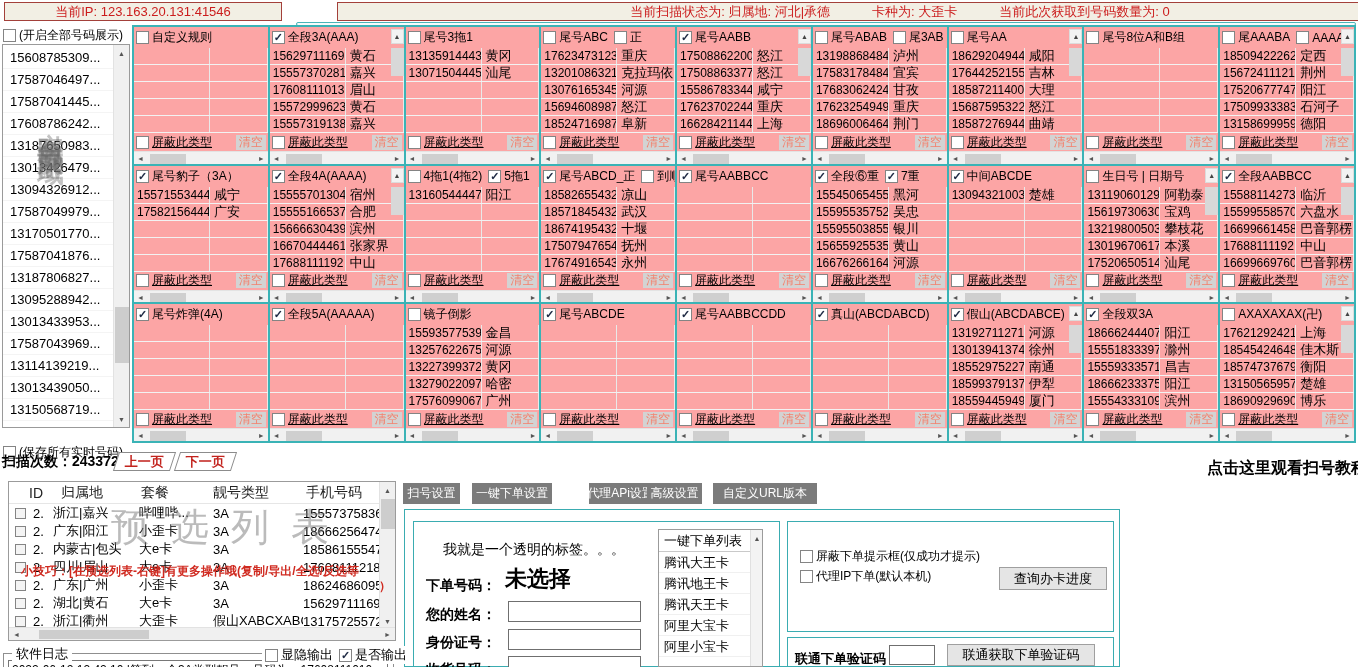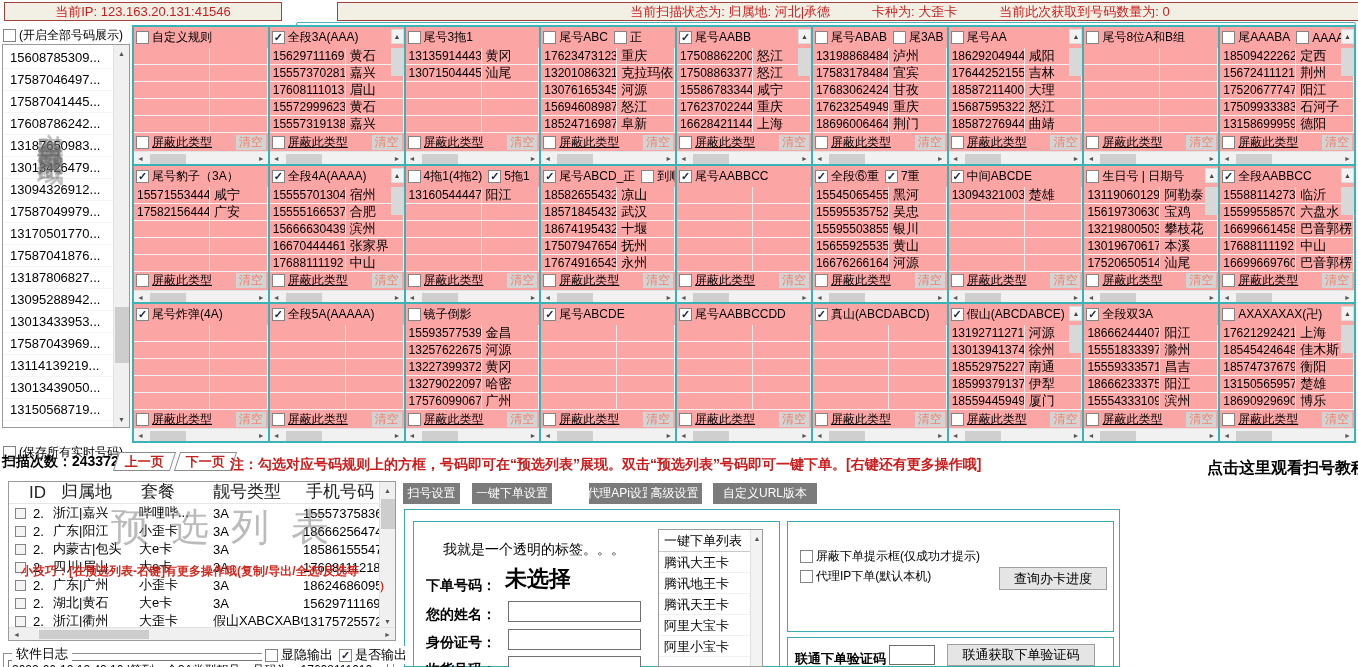--- a/index.html
+++ b/index.html
@@ -49,21 +49,21 @@
 
 #scan-label{position:absolute;left:2px;top:453px;font-size:14px;font-weight:bold;white-space:nowrap}
 .tab{position:absolute;top:452px;height:19px;width:57px;border:1px solid #8c8c8c;background:#fff;
   transform:skewX(-18deg);display:flex;align-items:center;justify-content:center}
 #tab-prev{left:116px}#tab-next{left:177px}
 .tab>span{transform:skewX(18deg);color:#c2231d;font-size:13px;font-weight:bold}
 #note{position:absolute;left:230px;top:456px;font-size:14px;color:#cb1d1d;font-weight:600;white-space:nowrap}
 #tutorial{position:absolute;left:1207px;top:458px;font-size:16px;font-weight:bold;white-space:nowrap}
 
 #ptable{position:absolute;left:8px;top:481px;width:388px;height:160px;border:1px solid #9b9b9b;background:#fff;overflow:hidden}
-#pt-head{display:flex;height:22px;align-items:flex-end;font-size:17px;color:#222;border-bottom:1px solid #e6e6e6;white-space:nowrap}
+#pt-head{display:flex;height:22px;align-items:center;font-size:14px;color:#222;border-bottom:1px solid #e6e6e6;white-space:nowrap}
 .h-sp{width:20px}.h-id{width:32px}.h-loc{width:80px}.h-plan{width:72px}.h-type{width:93px}
 .t-row{display:flex;height:18px;align-items:center;font-size:13px;white-space:nowrap}
 .t-cb{width:24px;padding-left:6px;display:flex}
 .t-cb .cbx{width:11px;height:11px;background:#f4f4f4}
 .t-id{width:20px}.t-loc{width:86px;overflow:hidden}.t-plan{width:74px;overflow:hidden}.t-type{width:90px;overflow:hidden}.t-phone{flex:1;overflow:hidden}
 #pt-vscroll{position:absolute;right:0;top:0;width:16px;height:147px;background:#f0f0f0;border-left:1px solid #e2e2e2}
 #pt-vthumb{position:absolute;left:1px;top:17px;width:14px;height:30px;background:#cdcdcd}
 #pt-up{top:0}#pt-down{bottom:0}
 #pt-hscroll{position:absolute;left:0;bottom:0;width:100%;height:13px;background:#f0f0f0;border-top:1px solid #e2e2e2;
   display:flex;align-items:center;justify-content:space-between;padding:0 4px;font-size:7px;color:#555}
@@ -1224,21 +1224,20 @@
 
   <div id="scan-label">
     <span>扫描次数：</span><span>243372</span>
   </div>
   <div id="tab-prev" class="tab">
     <span>上一页</span>
   </div>
   <div id="tab-next" class="tab">
     <span>下一页</span>
   </div>
-  <div id="note">注：勾选对应号码规则上的方框，号码即可在“预选列表”展现。双击“预选列表”号码即可一键下单。[右键还有更多操作哦]</div>
   <div id="tutorial">点击这里观看扫号教程。</div>
 
   <div id="ptable">
     <div id="pt-head">
       <span class="h-sp"></span>
       <span class="h-id">ID</span>
       <span class="h-loc">归属地</span>
       <span class="h-plan">套餐</span>
       <span class="h-type">靓号类型</span>
       <span>手机号码</span>

